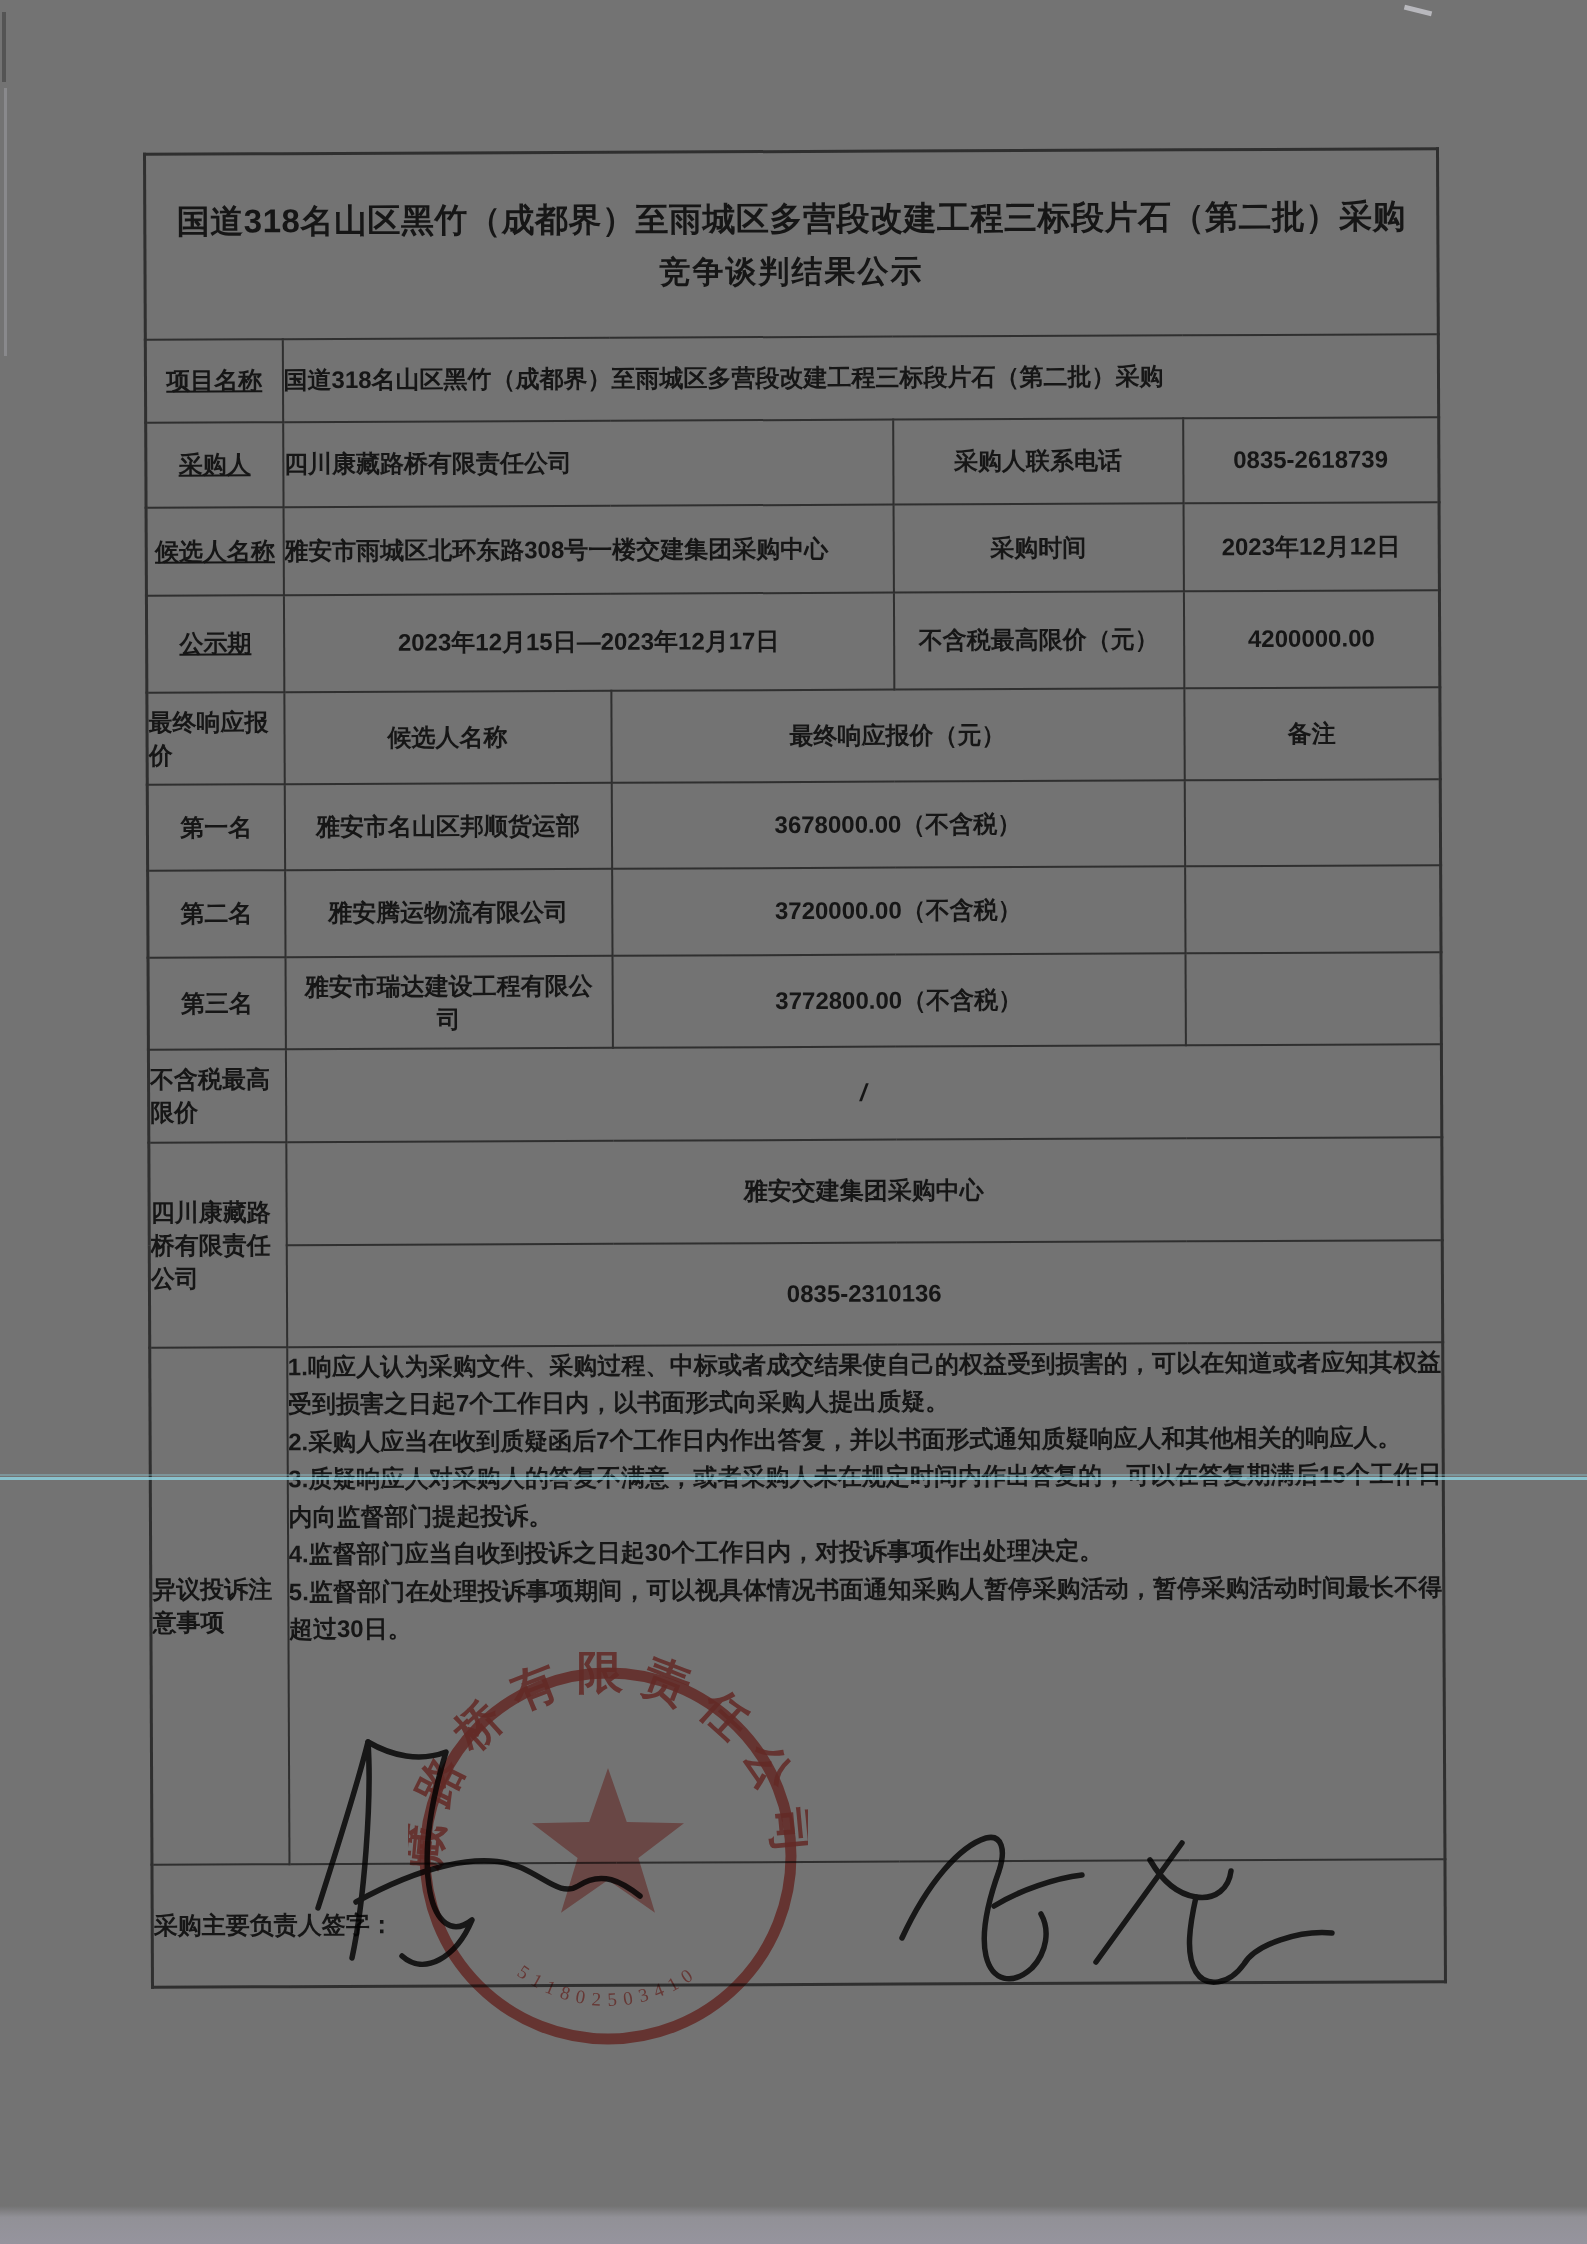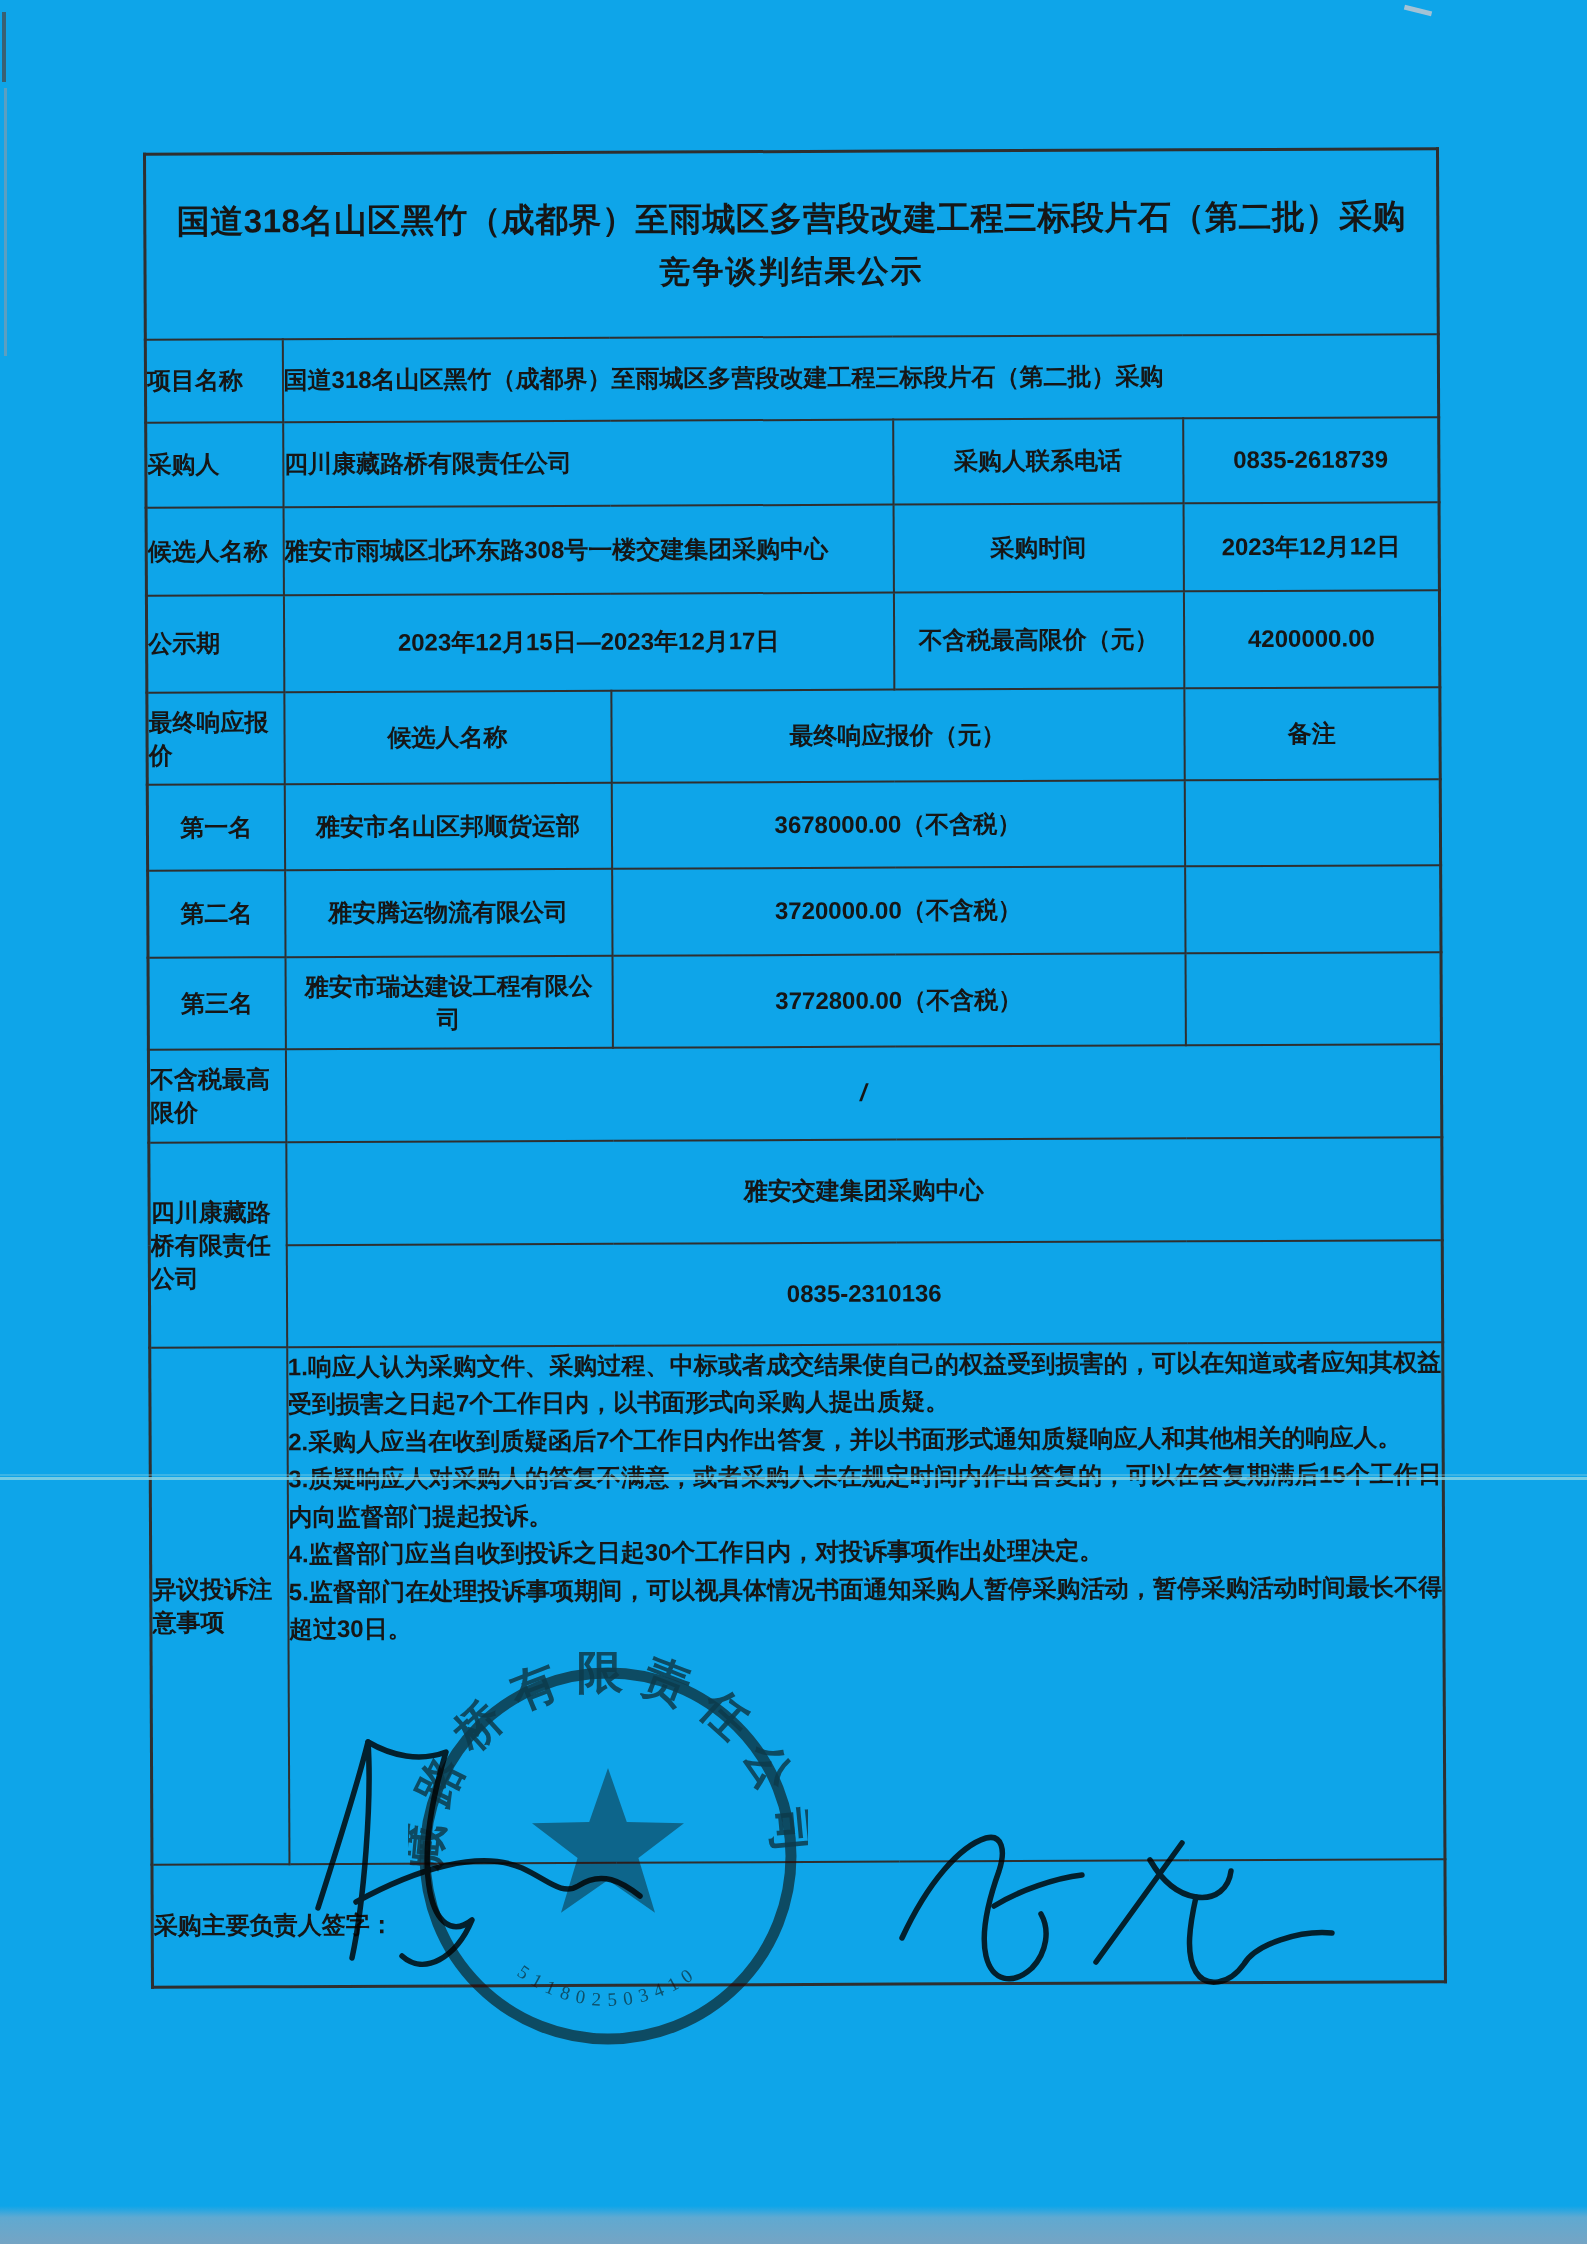--- a/index.html
+++ b/index.html
@@ -5,21 +5,21 @@
   :root{
     --border:#2f2f2f;
     --ink:#161616;
     --seal_red:#d5433a;
     --scan_blue:#8fd4e2;
   }
   html,body{margin:0;padding:0;background:#e8e8e8;}
   .page{
     position:relative;
     width:1587px;height:2244px;
-    background:#0ea5e9;
+    background:#737373;
     overflow:hidden;
     font-family:"Liberation Sans","DejaVu Sans",sans-serif;
     color:var(--ink);
   }
   .sheet{
     position:absolute;left:147px;top:150px;width:1293px;
     transform:rotate(-0.25deg);
     transform-origin:50% 50%;
   }
   table.doc{
@@ -38,21 +38,21 @@
   }
   .title-cell{padding:14px 46px 10px 46px;}
   .title-main{
     text-align:center;font-size:33px;font-weight:bold;
     line-height:53px;letter-spacing:0.5px;
   }
   .title-sub{
     text-align:center;font-size:31px;font-weight:bold;
     line-height:50px;margin-top:2px;letter-spacing:2px;
   }
-  .lab{}
+  .lab{text-align:center;text-decoration:underline;}
   .lab-tall{text-align:left;padding-left:13px;padding-right:12px;line-height:33px;}
   .val-left{text-align:left;padding-left:12px;}
   .val-center{text-align:center;}
   .slash-cell{text-align:center;font-size:30px;font-weight:400;font-style:italic;}
   .notes-cell{vertical-align:top;padding:100px 16px 0 8px;}
   .notes{font-size:24px;line-height:37.5px;text-align:justify;}
   .sig-cell{padding-left:12px;font-size:27px;}
   
   .overlay{position:absolute;pointer-events:none;}
   .scan-line-blue{

